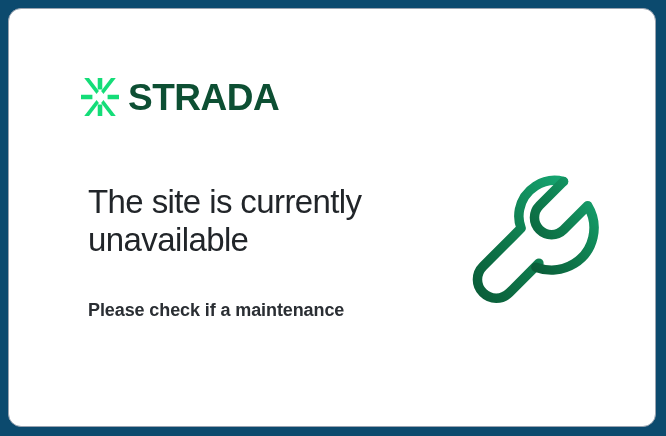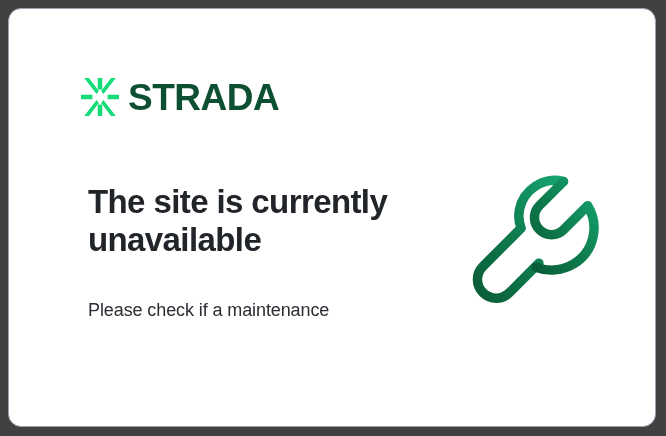--- a/index.html
+++ b/index.html
@@ -12,21 +12,21 @@
     height: 436px;
     font-family: "Liberation Sans", sans-serif;
     -webkit-font-smoothing: antialiased;
   }
 
   .page {
     position: relative;
     width: 666px;
     height: 436px;
     overflow: hidden;
-    background: #404040;
+    background: #0c4a6e;
   }
 
   
   .card {
     position: absolute;
     left: 8px;
     top: 8px;
     width: 648px;
     height: 419px;
     box-sizing: border-box;
@@ -62,34 +62,34 @@
     white-space: nowrap;
   }
 
   
   .headline {
     position: absolute;
     left: 79px;
     top: 152px;
     width: 360px;
     font-size: 33px;
-    font-weight: bold;
+    font-weight: normal;
     line-height: 38px;
     letter-spacing: -0.6px;
     color: #212529;
   }
 
   
   .body-copy {
     position: absolute;
     left: 79px;
     top: 267px;
     width: 330px;
     font-size: 18px;
-    font-weight: normal;
+    font-weight: bold;
     line-height: 33px;
     letter-spacing: -0.1px;
     color: #2a2e33;
   }
   .body-line {
     display: block;
     white-space: nowrap;
   }
 
   

